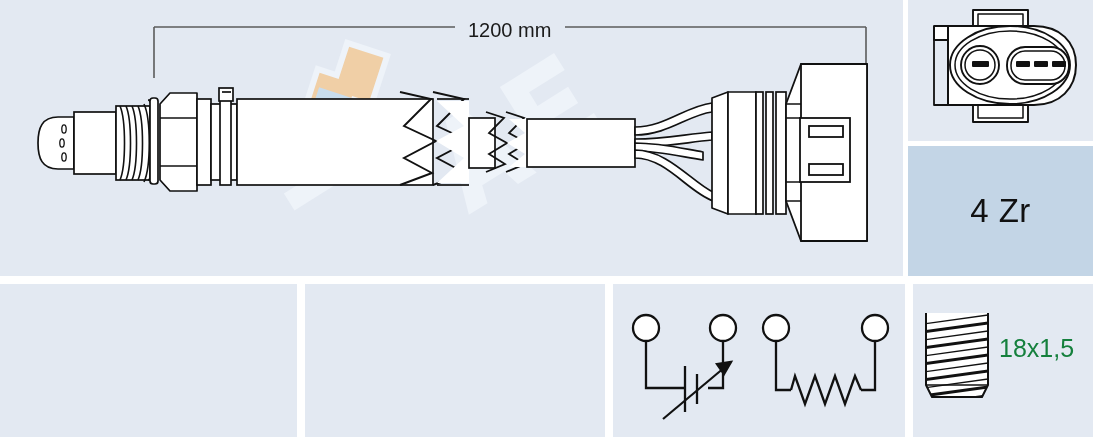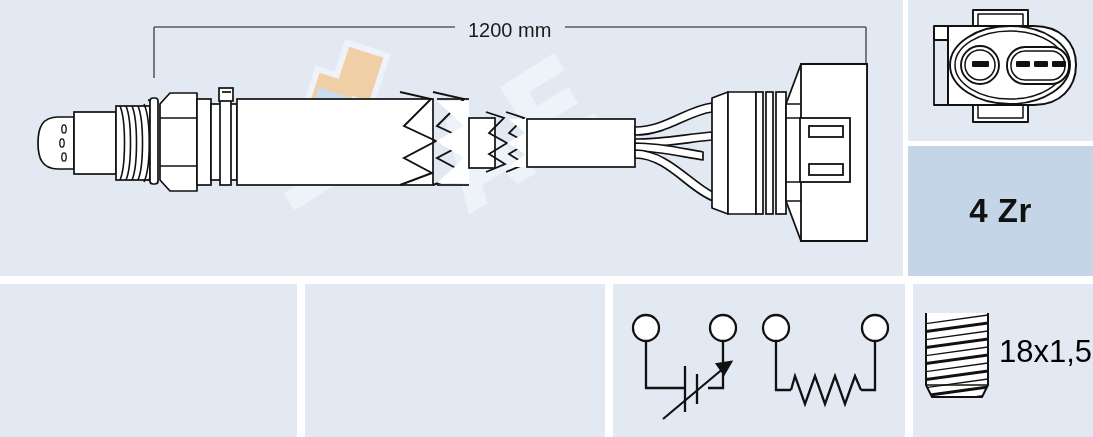--- a/index.html
+++ b/index.html
@@ -28,27 +28,27 @@
   #panel-empty2 { left: 305px;top: 284px;width: 300px; height: 153px; }
   #panel-circuit{ left: 613px;top: 284px;width: 292px; height: 153px; }
   #panel-thread { left: 913px;top: 284px;width: 180px; height: 153px; }
 
   .svgfill { position: absolute; left: 0; top: 0; }
 
   .zr-text {
     position: absolute;
     left: 0; top: 0; width: 100%; height: 100%;
     display: flex; align-items: center; justify-content: center;
-    font-size: 33px; font-weight: bold; color: #111;
+    font-size: 33px; font-weight: normal; color: #111;
     letter-spacing: 0.5px;
   }
   .thread-text {
     position: absolute;
     left: 86px; top: 50px;
-    font-size: 31px; color: #000000;
+    font-size: 25px; color: #15803d;
     letter-spacing: 0px;
   }
   .dim-text {
     position: absolute;
     left: 468px; top: 19px;
     font-size: 20px; color: #1a1a1a;
   }
 </style>
 </head>
 <body>

